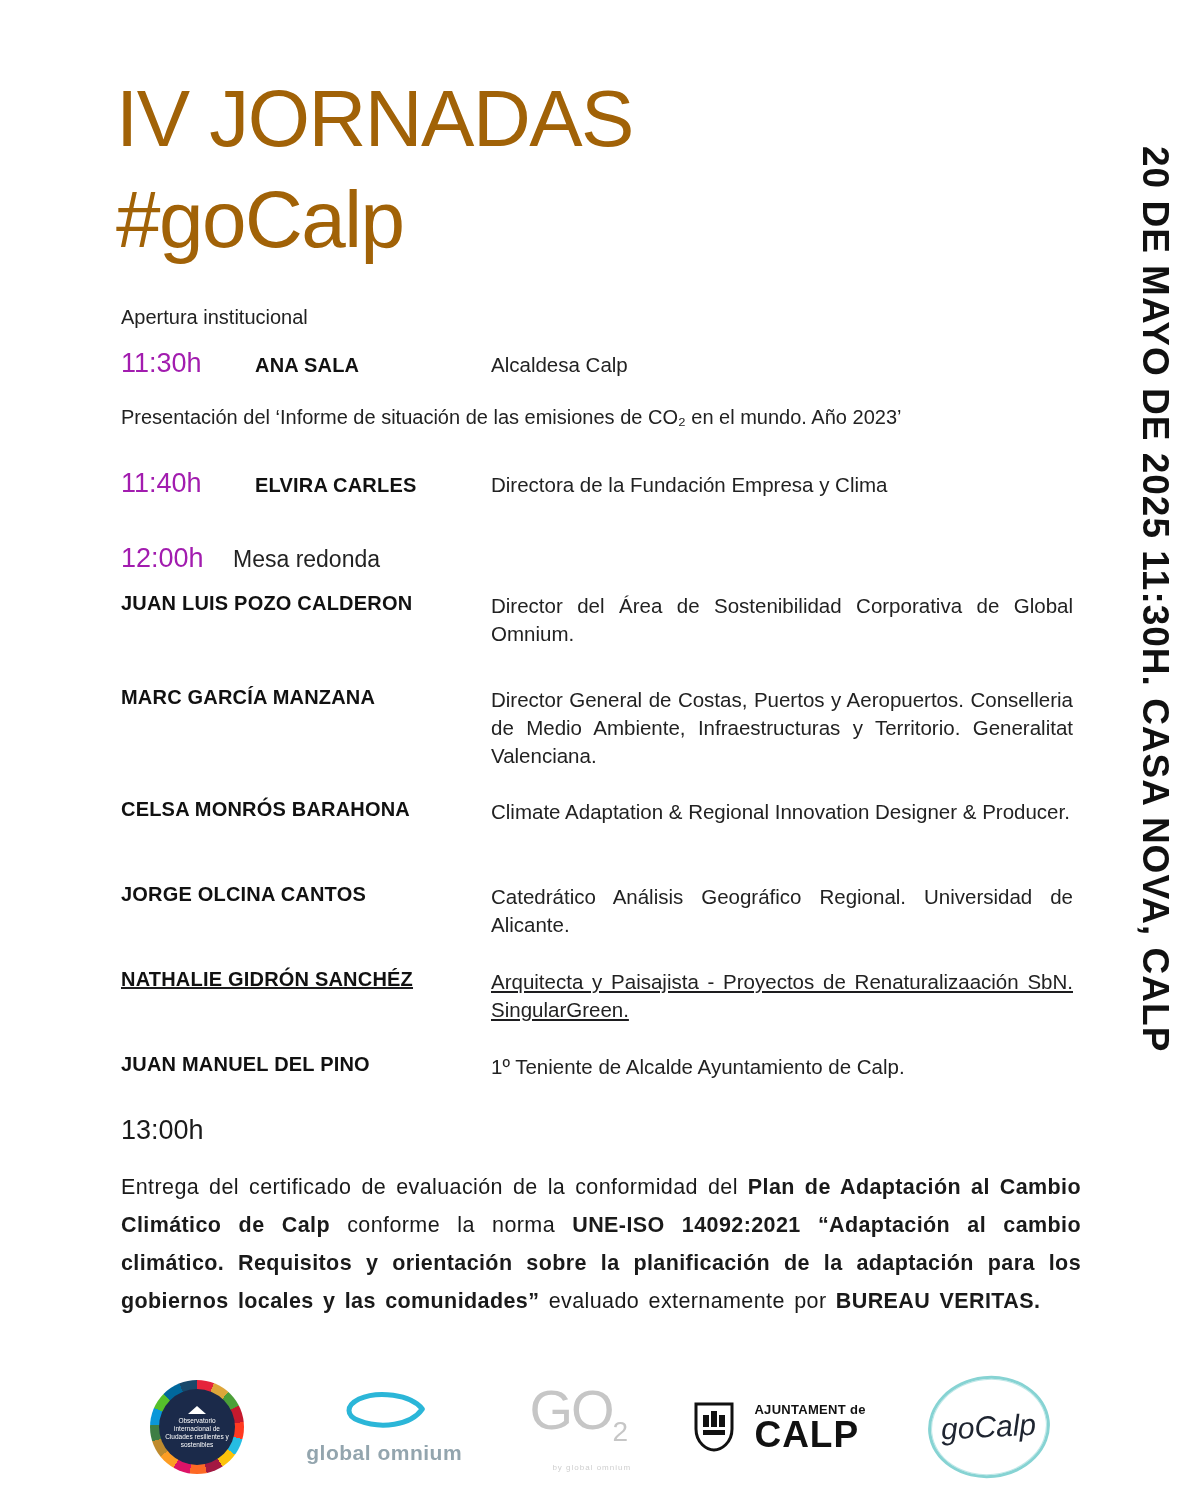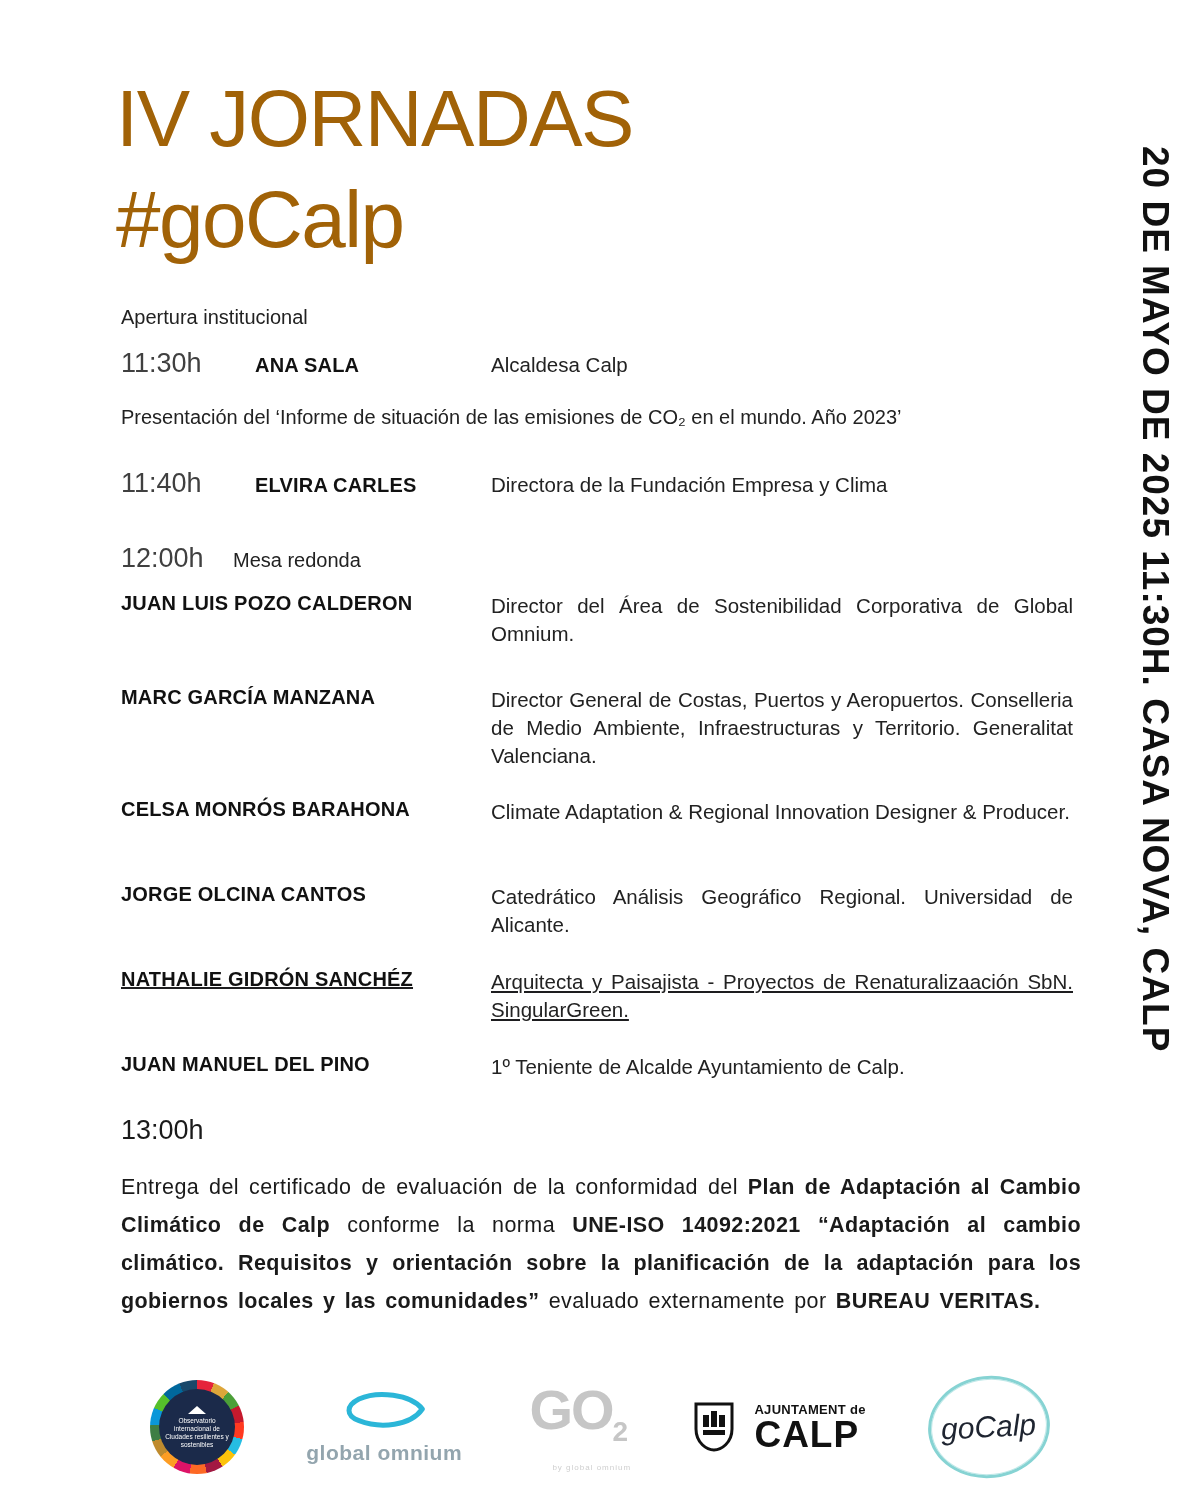--- a/index.html
+++ b/index.html
@@ -69,35 +69,35 @@
   .row-present  { top: 468px; }
 
   .row-roundtable {
     top: 543px;
     grid-template-columns: 112px 1fr;
   }
 
   .time {
     font-size: 27px;
     font-weight: 400;
-    color: #404040;
+    color: #a21caf;
   }
   .name {
     font-size: 20px;
     font-weight: 700;
     letter-spacing: 0.2px;
     color: #111;
   }
   .role {
     font-size: 20.5px;
     color: #222;
     line-height: 28px;
   }
   .mesa-label {
-    font-size: 20px;
+    font-size: 23px;
     color: #222;
   }
 
   
   .speaker-row {
     position: absolute;
     left: 121px;
     width: 952px;
     display: grid;
     grid-template-columns: 370px 1fr;
@@ -203,21 +203,21 @@
   }
 
   
   .logo-go2 {
     display: flex;
     flex-direction: column;
     align-items: center;
   }
   .go2-text {
     font-size: 56px;
-    font-weight: 700;
+    font-weight: 400;
     color: #c6c6c6;
     letter-spacing: -2px;
     line-height: 56px;
   }
   .go2-text sub {
     font-size: 28px;
     color: #c6c6c6;
   }
   .go2-byline {
     font-size: 8px;

